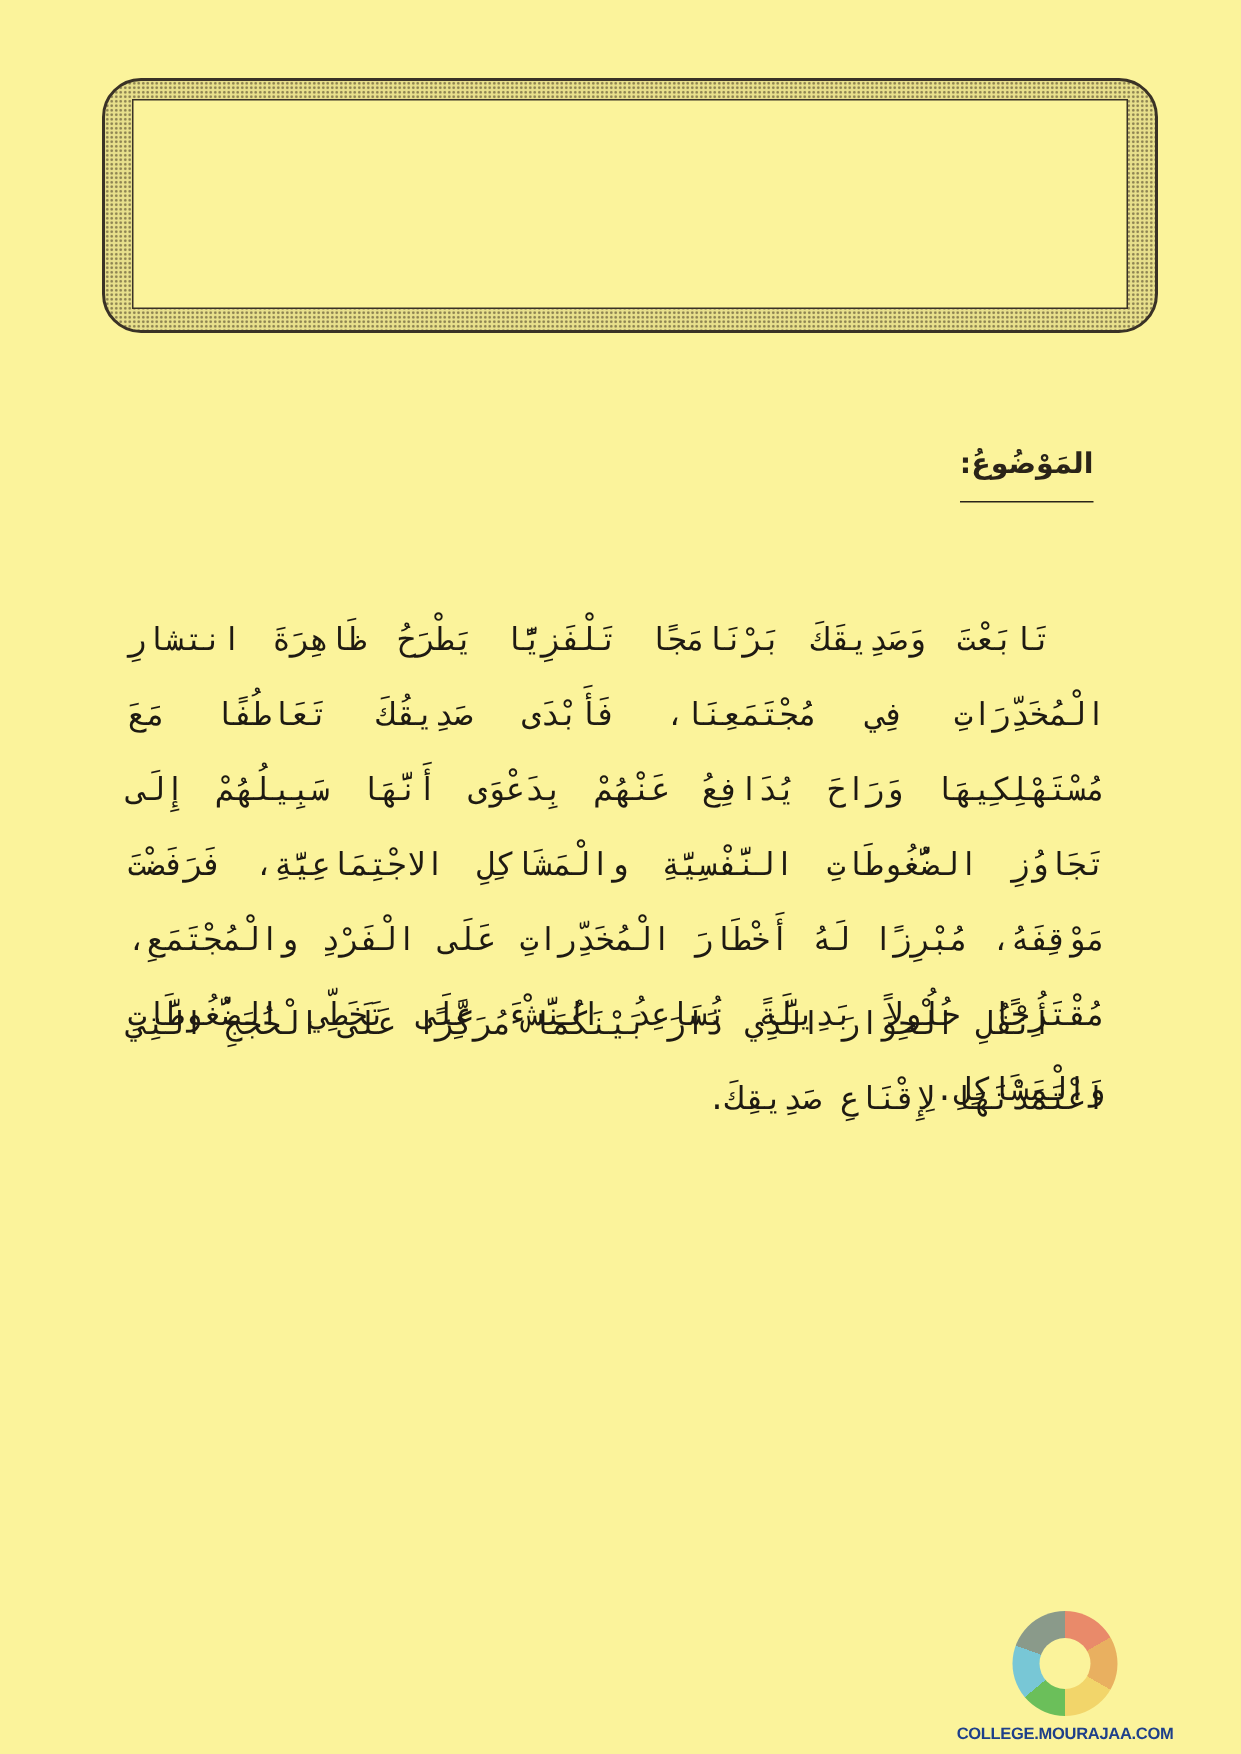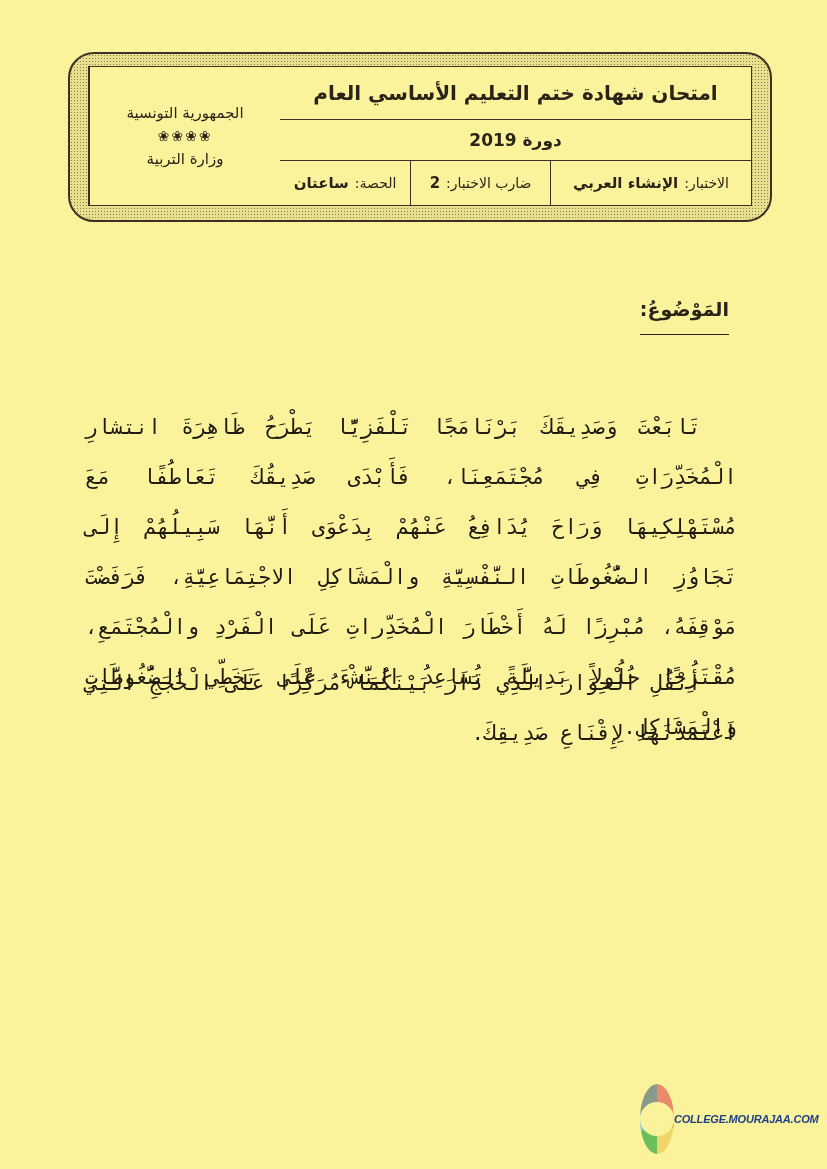--- a/index.html
+++ b/index.html
@@ -59,61 +59,38 @@
     position: absolute; left: 85px; right: 90px;
     direction: rtl; text-align: justify;
     font-family: Liberation Mono, monospace; font-size: 21px; line-height: 50px;
     color: #1e1a12;
   }
   .para .indent { display: inline-block; width: 36px; }
   .p1 { top: 404px; }
   .p2 { top: 660px; }
   .logo {
     position: absolute; left: 640px; top: 1068px; width: 140px; height: 95px;
-    display: flex; flex-direction: row; align-items: center; font-style: italic;
+    display: flex; flex-direction: column; align-items: center;
   }
   .ring {
     width: 70px; height: 70px; border-radius: 50%;
     background: conic-gradient(#e98a6a 0 60deg, #e9b060 60deg 120deg, #f2d56a 120deg 180deg, #6bbf5a 180deg 230deg, #78c7d6 230deg 290deg, #8a9a8a 290deg 360deg);
     display: flex; align-items: center; justify-content: center; margin-top: 6px;
   }
   .ring .hole { width: 34px; height: 34px; border-radius: 50%; background: #fbf39b; }
   .logo .url {
     font-family: "Liberation Sans", sans-serif; font-weight: bold; font-size: 11px;
     color: #1e3f8a; margin-top: 6px; letter-spacing: -0.2px;
   }
 </style>
 </head>
 <body>
 
 <div class="frame">
   <div class="inner">
-    <div class="gov">
-      <span>الجمهورية التونسية</span>
-      <span class="stars">❀❀❀❀</span>
-      <span>وزارة التربية</span>
-    </div>
-    <div class="exam">
-      <div class="row1">امتحان شهادة ختم التعليم الأساسي العام</div>
-      <div class="row2">دورة 2019</div>
-      <div class="row3">
-        <div class="cell c1">
-          <span>الاختبار:</span>
-          <b>الإنشاء العربي</b>
-        </div>
-        <div class="cell c3">
-          <span>ضارب الاختبار:</span>
-          <b>2</b>
-        </div>
-        <div class="cell c2">
-          <span>الحصة:</span>
-          <b>ساعتان</b>
-        </div>
-      </div>
-    </div>
   </div>
 </div>
 
 <div class="subject">المَوْضُوعُ:</div>
 
 <div class="para p1">
   <span class="indent"></span><span>تَابَعْتَ وَصَدِيقَكَ بَرْنَامَجًا تَلْفَزِيًّا يَطْرَحُ ظَاهِرَةَ انتشارِ الْمُخَدِّرَاتِ فِي مُجْتَمَعِنَا، فَأَبْدَى صَدِيقُكَ تَعَاطُفًا مَعَ مُسْتَهْلِكِيهَا وَرَاحَ يُدَافِعُ عَنْهُمْ بِدَعْوَى أَنَّهَا سَبِيلُهُمْ إِلَى تَجَاوُزِ الضُّغُوطَاتِ النَّفْسِيَّةِ والْمَشَاكِلِ الاجْتِمَاعِيَّةِ، فَرَفَضْتَ مَوْقِفَهُ، مُبْرِزًا لَهُ أَخْطَارَ الْمُخَدِّراتِ عَلَى الْفَرْدِ والْمُجْتَمَعِ، مُقْتَرِحًا حُلُولاً بَدِيلَةً تُسَاعِدُ النَّشْءَ عَلَى تَخَطِّي الضُّغُوطَاتِ وَالْمَشَاكِلِ.</span>
 </div>
 
 <div class="para p2">

